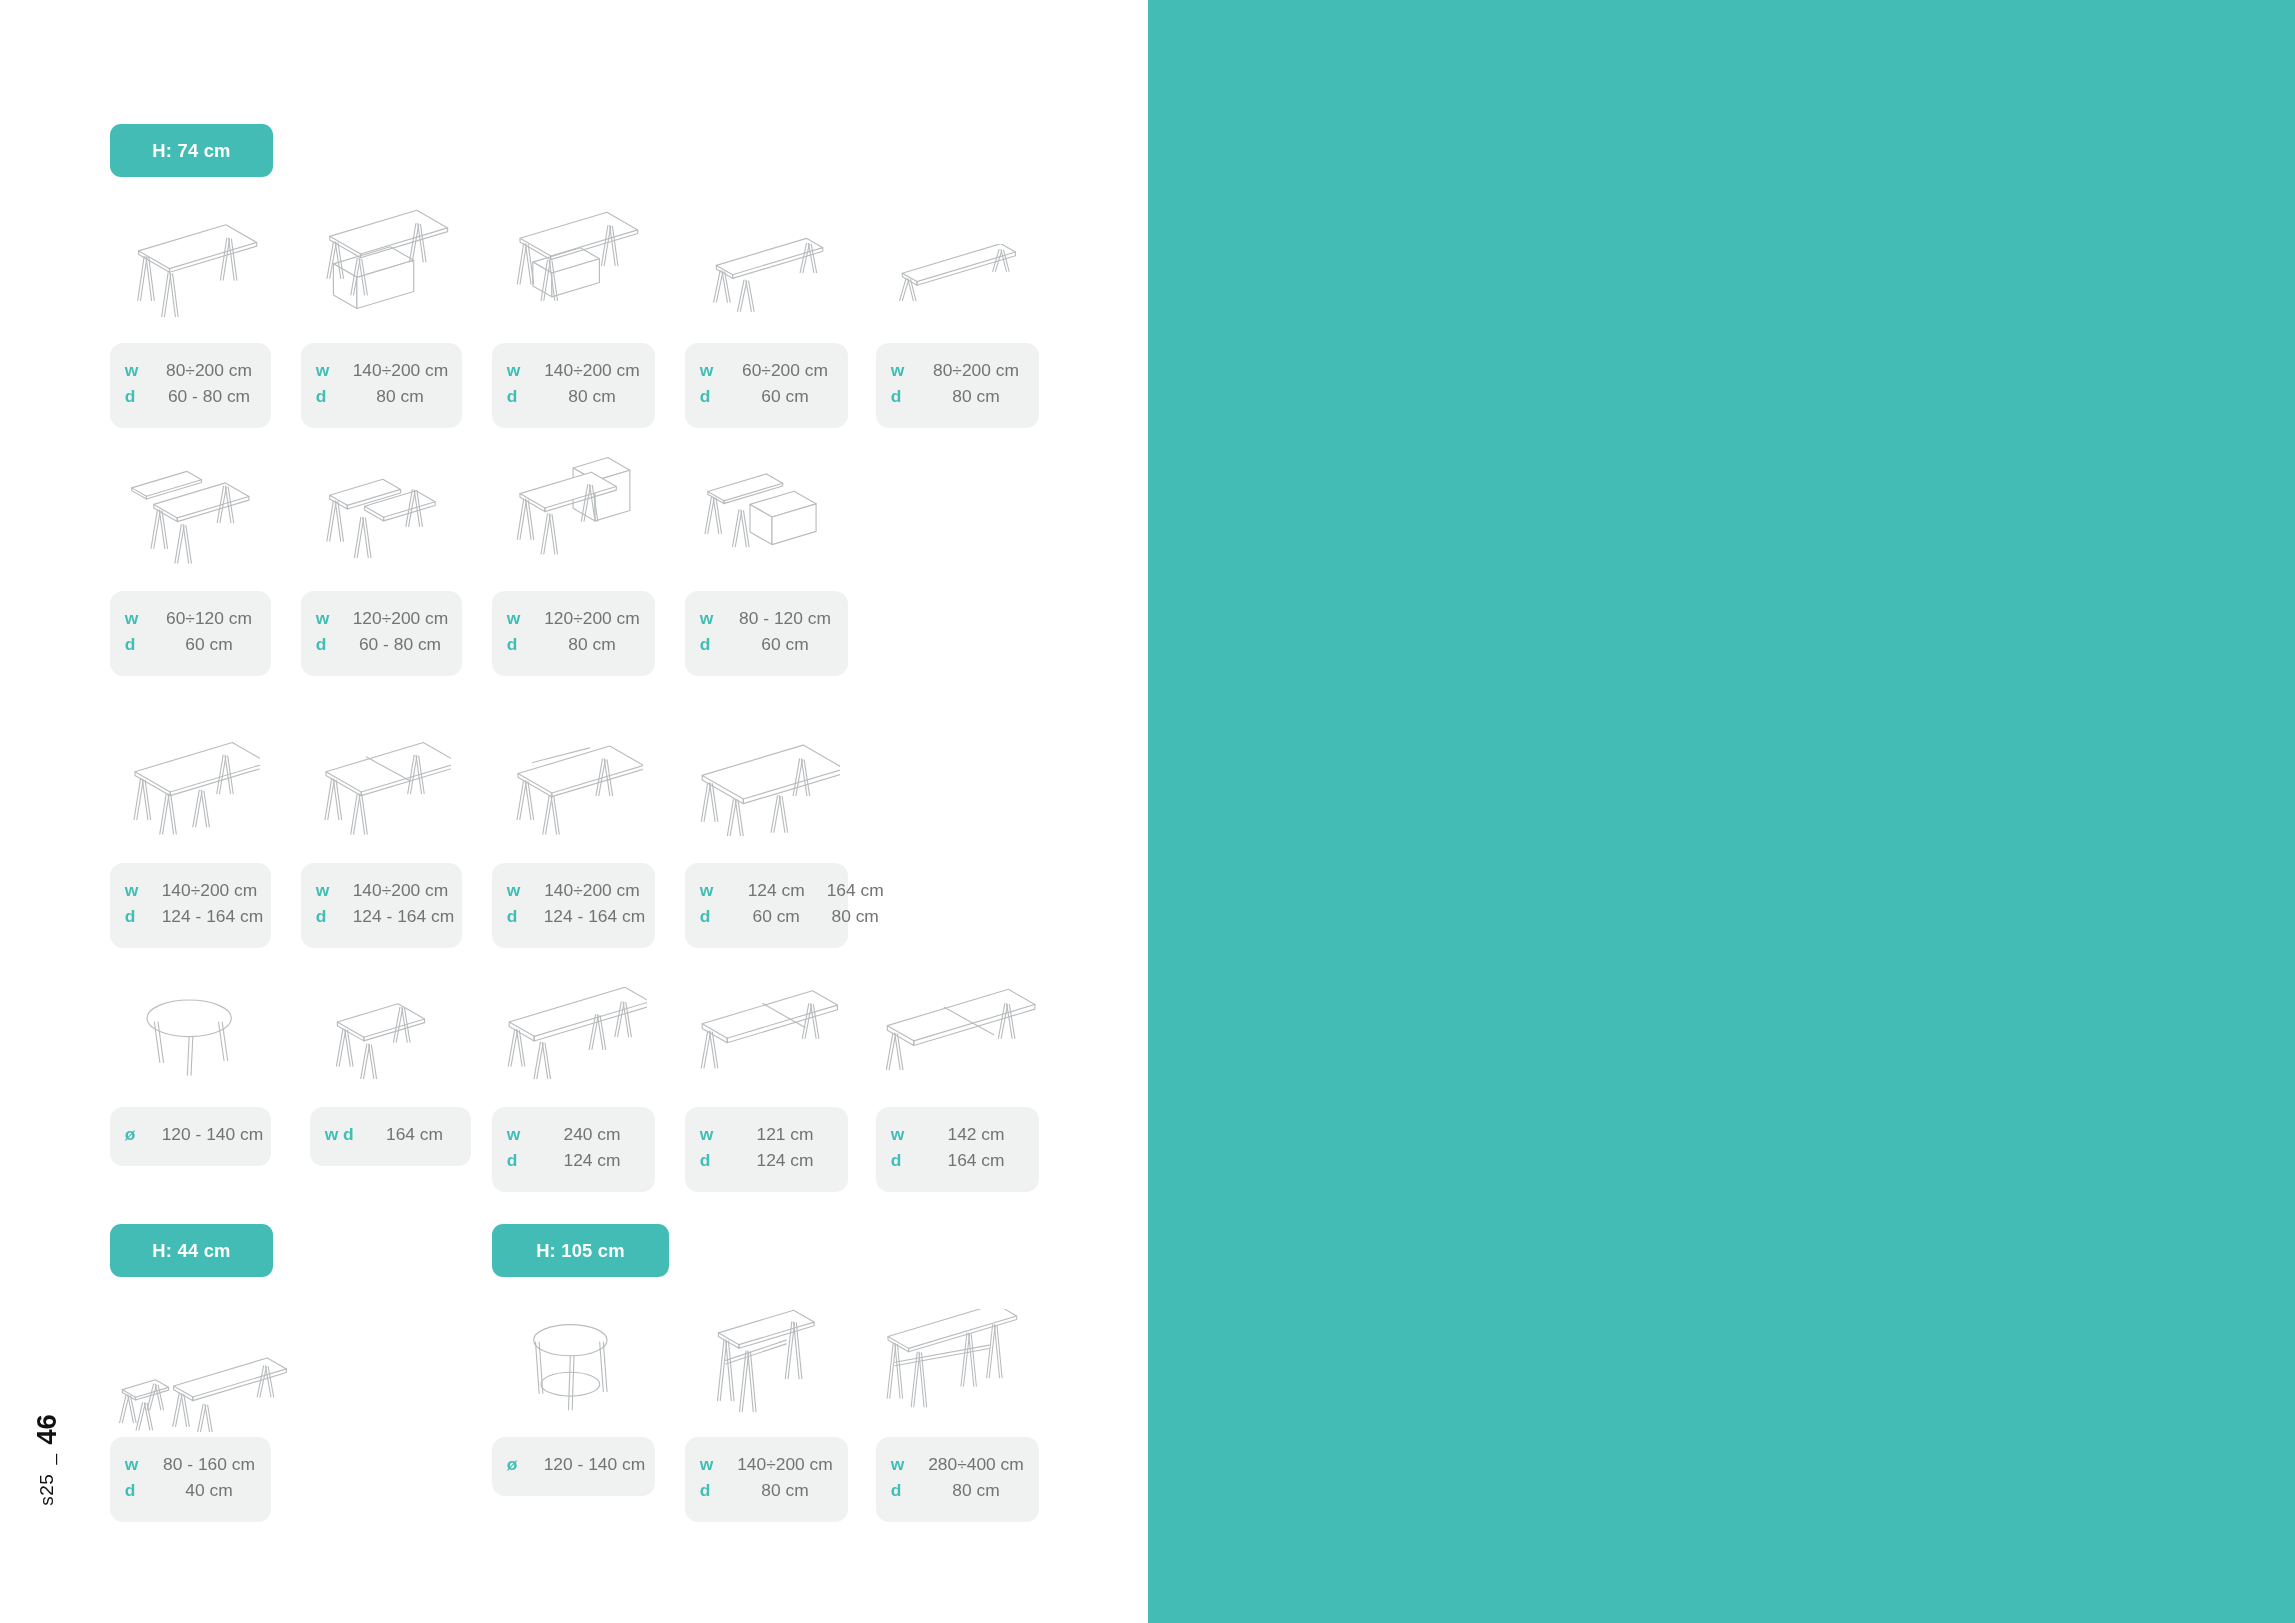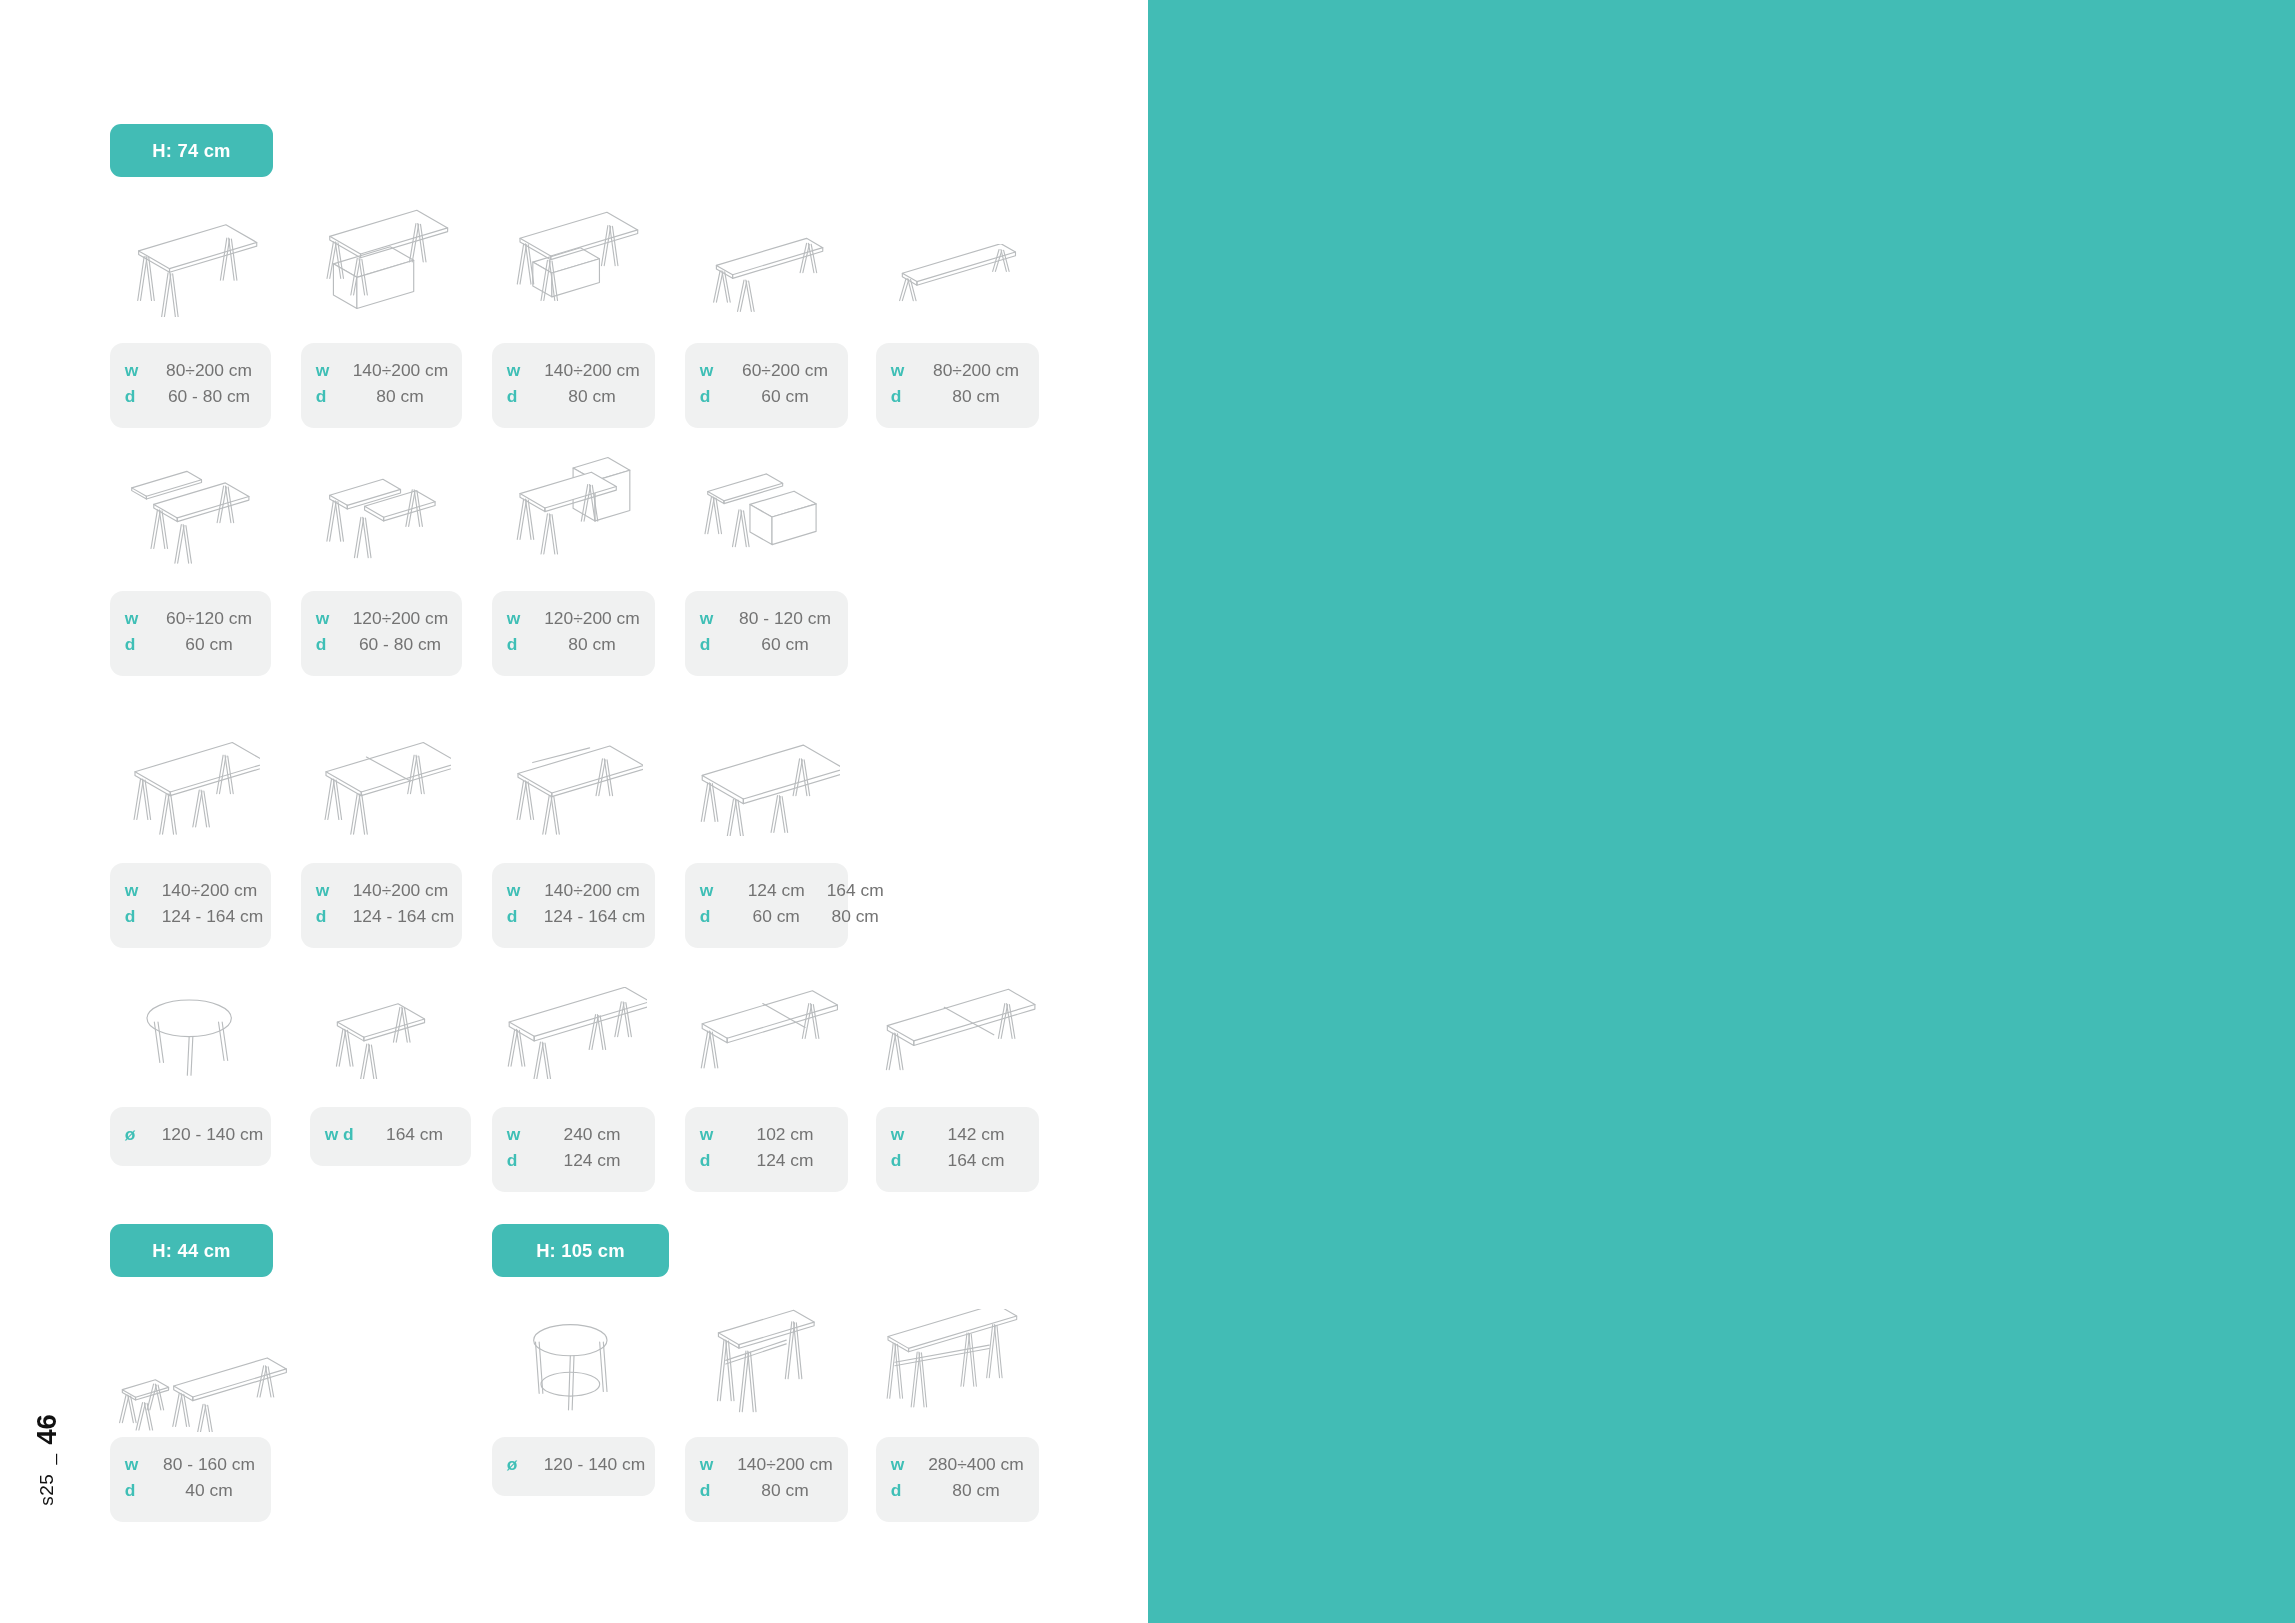--- a/index.html
+++ b/index.html
@@ -579,21 +579,21 @@
           <path class="stroke" d="M21,49 L27,88"></path>
           <path class="stroke" d="M126,18 L119,56"></path>
           <path class="stroke" d="M129,19 L122,56"></path>
           <path class="stroke" d="M128,18 L134,56"></path>
           <path class="stroke" d="M131,19 L137,56"></path>
         </svg>
       </div>
       <div class="spec two" style="position: absolute; left: 685px; top: 1093px; width: 163px;">
         <div class="spec-line">
           <span class="spec-key">w</span>
-          <span class="spec-val">102 cm</span>
+          <span class="spec-val">121 cm</span>
         </div>
         <div class="spec-line">
           <span class="spec-key">d</span>
           <span class="spec-val">124 cm</span>
         </div>
       </div>
       <div class="illo" style="position: absolute; left: 876px; top: 946px; width: 163px;">
         <svg width="156" height="92" viewBox="0 0 170 100">
           <path class="stroke-l" d="M8,42 L140,2.3999999999999986 L168.8,18.96 L36.8,58.56 Z"></path>
           <path class="stroke" d="M8,42 L8,47 L36.8,63.56 L36.8,58.56"></path>

